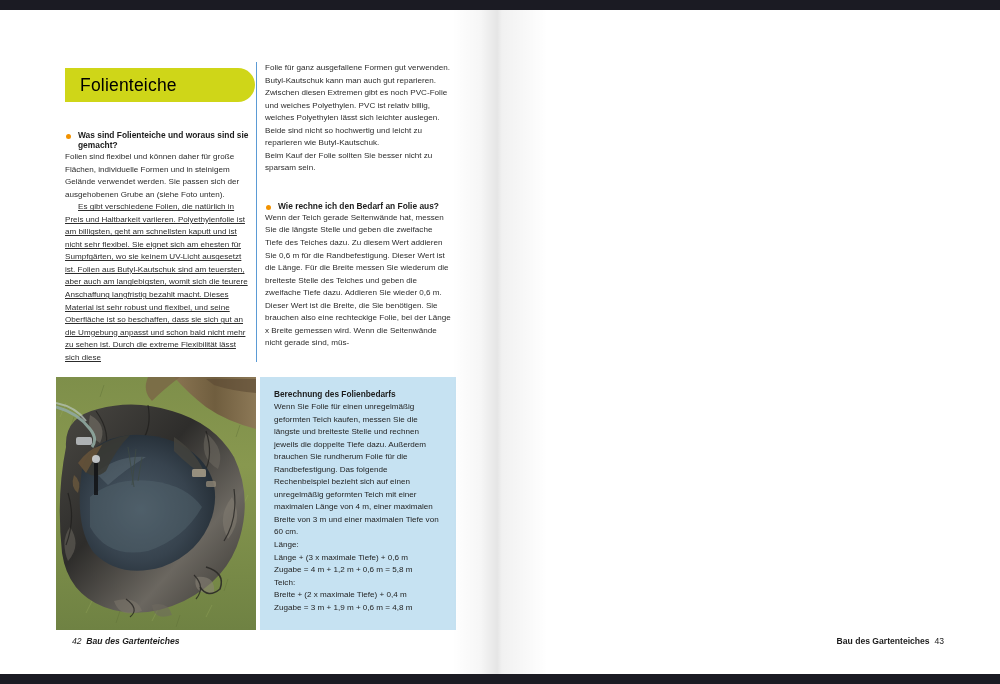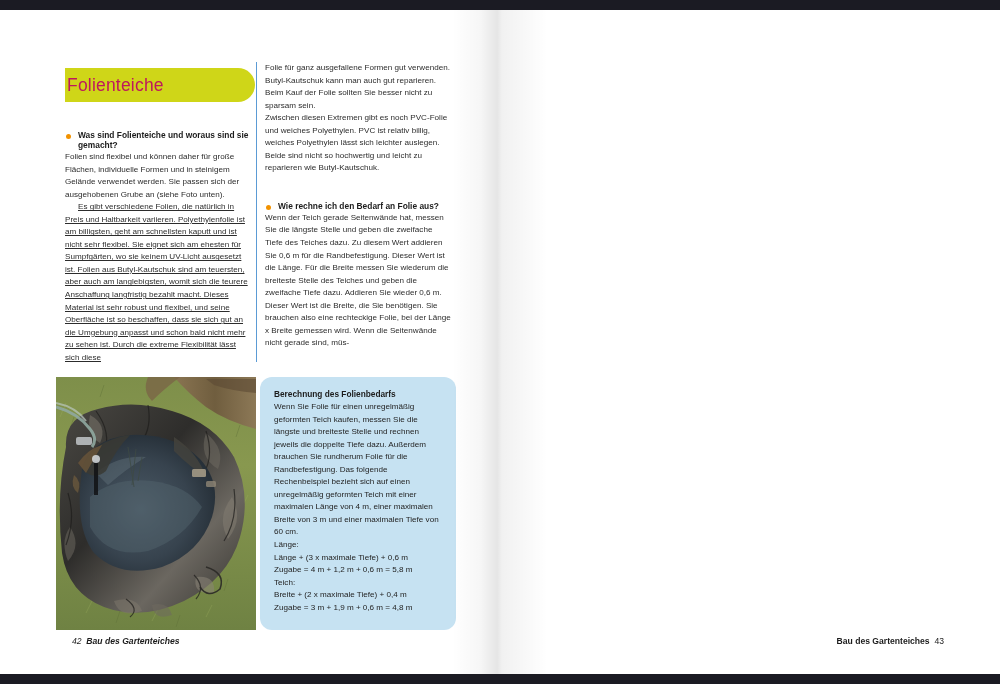--- a/index.html
+++ b/index.html
@@ -95,25 +95,25 @@
     left: 65px;
     top: 58px;
     width: 190px;
     height: 34px;
     background: #cfd618;
     border-top-right-radius: 17px;
     border-bottom-right-radius: 17px;
   }
   .title-banner .title {
     position: absolute;
-    left: 2px;
+    left: 15px;
     top: 7px;
     font-size: 17.5px;
     font-weight: normal;
-    color: #be185d;
+    color: #000000;
     letter-spacing: 0.2px;
   }
 
   .col-l1 {
     position: absolute;
     left: 65px;
     top: 104px;
     width: 184px;
   }
   .col-l2 {
@@ -143,21 +143,21 @@
   .photo svg { display: block; }
 
   
   .calc-box {
     position: absolute;
     left: 260px;
     top: 367px;
     width: 196px;
     height: 253px;
     background: #c6e2f2;
-    border-radius: 12px;
+    border-radius: 0;
     box-sizing: border-box;
     padding: 11px 13px 10px 14px;
   }
   .calc-box h3 {
     margin: 0 0 1px 0;
     font-size: 8.3px;
     line-height: 12px;
     font-weight: bold;
     color: #1c1c1c;
   }
@@ -198,22 +198,22 @@
       </div>
       <div class="body-text">
         <p>Folien sind flexibel und können daher für große Flächen, individuelle Formen und in steinigem Gelände verwendet werden. Sie passen sich der ausgehobenen Grube an (siehe Foto unten).</p>
         <p class="indent">Es gibt verschiedene Folien, die natürlich in Preis und Haltbarkeit variieren. Polyethylenfolie ist am billigsten, geht am schnellsten kaputt und ist nicht sehr flexibel. Sie eignet sich am ehesten für Sumpfgärten, wo sie keinem UV-Licht ausgesetzt ist. Folien aus Butyl-Kautschuk sind am teuersten, aber auch am langlebigsten, womit sich die teurere Anschaffung langfristig bezahlt macht. Dieses Material ist sehr robust und flexibel, und seine Oberfläche ist so beschaffen, dass sie sich gut an die Umgebung anpasst und schon bald nicht mehr zu sehen ist. Durch die extreme Flexibilität lässt sich diese</p>
       </div>
     </div>
 
     <div class="col-l2">
       <div class="body-text">
         <p>Folie für ganz ausgefallene Formen gut verwenden. Butyl-Kautschuk kann man auch gut reparieren.</p>
+        <p>Zwischen diesen Extremen gibt es noch PVC-Folie und weiches Polyethylen. PVC ist relativ billig, weiches Polyethylen lässt sich leichter auslegen. Beide sind nicht so hochwertig und leicht zu reparieren wie Butyl-Kautschuk.</p>
         <p>Beim Kauf der Folie sollten Sie besser nicht zu sparsam sein.</p>
-        <p>Zwischen diesen Extremen gibt es noch PVC-Folie und weiches Polyethylen. PVC ist relativ billig, weiches Polyethylen lässt sich leichter auslegen. Beide sind nicht so hochwertig und leicht zu reparieren wie Butyl-Kautschuk.</p>
       </div>
       <div style="height:10px"></div>
       <div class="q-head">
         <span class="bullet"></span>
         <span>Wie rechne ich den Bedarf an Folie aus?</span>
       </div>
       <div class="body-text">
         <p>Wenn der Teich gerade Seitenwände hat, messen Sie die längste Stelle und geben die zweifache Tiefe des Teiches dazu. Zu diesem Wert addieren Sie 0,6 m für die Randbefestigung. Dieser Wert ist die Länge. Für die Breite messen Sie wiederum die breiteste Stelle des Teiches und geben die zweifache Tiefe dazu. Addieren Sie wieder 0,6 m. Dieser Wert ist die Breite, die Sie benötigen. Sie brauchen also eine rechteckige Folie, bei der Länge x Breite gemessen wird. Wenn die Seitenwände nicht gerade sind, müs-</p>
       </div>
     </div>

